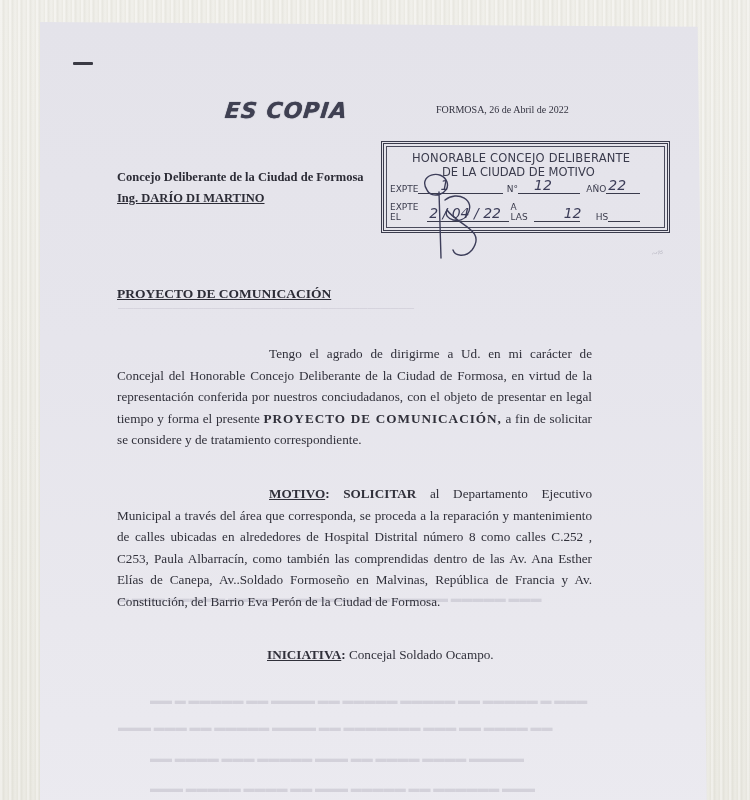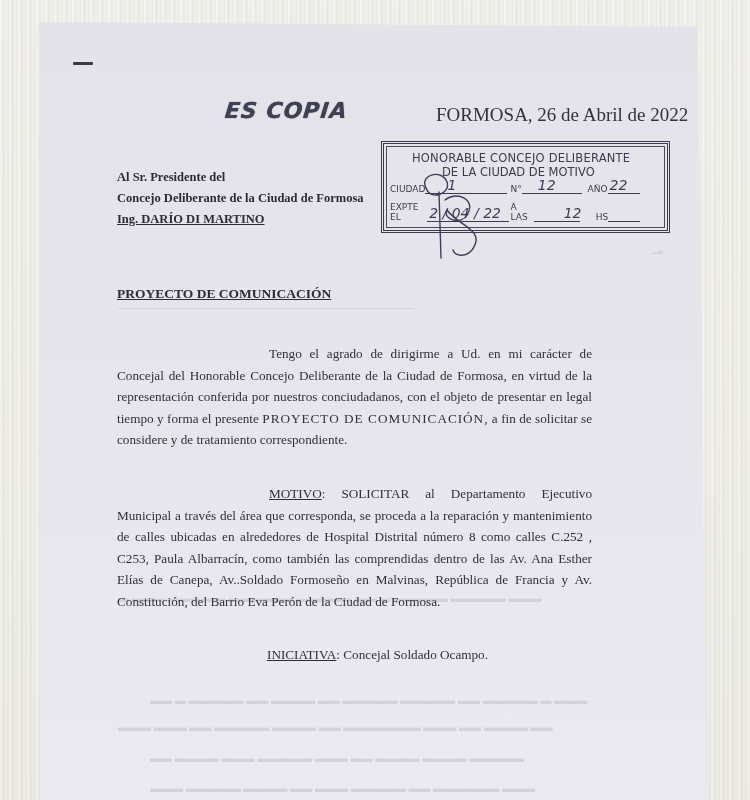--- a/index.html
+++ b/index.html
@@ -27,21 +27,21 @@
     }
     .es-copia {
       position: absolute; left: 225px; top: 98px;
       font-family: "DejaVu Sans", sans-serif; font-weight: bold; font-style: italic;
       font-size: 22px; letter-spacing: 1px; color: #3f4052;
       transform: skewX(-6deg);
       text-shadow: 0 0 1px #3f4052;
     }
     .date-line {
       position: absolute; left: 436px; top: 104px;
-      font-size: 19px; color: #333340;
+      font-size: 10px; color: #333340;
     }
     .addressee { position: absolute; left: 117px; top: 167px; font-size: 12.5px; font-weight: bold; line-height: 21px; color: #2c2c36; }
     .addressee .u { text-decoration: underline; }
     .stamp {
       position: absolute; left: 381px; top: 141px;
       width: 289px; height: 92px;
       border: 3px double #3a3b4c;
       outline: 1px solid #4a4b5c; outline-offset: -6px;
       font-family: "DejaVu Sans", sans-serif; color: #3a3b4c;
     }
@@ -58,51 +58,50 @@
     .section-title {
       position: absolute; left: 117px; top: 286px;
       font-size: 13.5px; font-weight: bold; text-decoration: underline; color: #2c2c36;
     }
     .para {
       position: absolute; left: 117px; width: 475px;
       font-size: 13.2px; line-height: 21.5px; text-align: justify; color: #30303a;
     }
     .p1 { top: 343px; text-indent: 152px; }
     .p2 { top: 483px; text-indent: 152px; }
-    .bold { font-weight: normal; }
+    .bold { font-weight: bold; }
     .spaced { letter-spacing: 1px; }
     .ul { text-decoration: underline; }
     .initiative { position: absolute; left: 267px; top: 647px; font-size: 13.2px; color: #30303a; }
     .ghost {
       position: absolute; font-size: 11px; color: #cfcdd7; line-height: 21px; white-space: nowrap;
       filter: blur(0.6px); opacity: 0.85;
     }
   </style>
 </head>
 <body>
 
 <div class="paper"></div>
 
 <div class="staple-mark"></div>
 
 <div class="es-copia">ES COPIA</div>
 <div class="date-line">FORMOSA, 26 de Abril de 2022</div>
 
 <div class="addressee">
-  <div>Al Sr. Presidente del</div>
   <div>Concejo Deliberante de la Ciudad de Formosa</div>
   <div class="u">Ing. DARÍO DI MARTINO</div>
 </div>
 
 <div class="stamp">
   <div class="t1">HONORABLE CONCEJO DELIBERANTE</div>
   <div class="t2">DE LA CIUDAD DE MOTIVO</div>
 
   <div class="row r1">
-    <span>CIUDAD</span>
+    <span>EXPTE</span>
     <span class="ln" style="width:95px;">
       <span class="hw" style="left:22px;">1</span>
     </span>
     <span style="margin-left:4px;">N°</span>
     <span class="ln" style="width:70px;">
       <span class="hw" style="left:16px;">12</span>
     </span>
     <span style="margin-left:6px;">AÑO</span>
     <span class="ln" style="width:38px;">
       <span class="hw" style="left:2px;">22</span>

